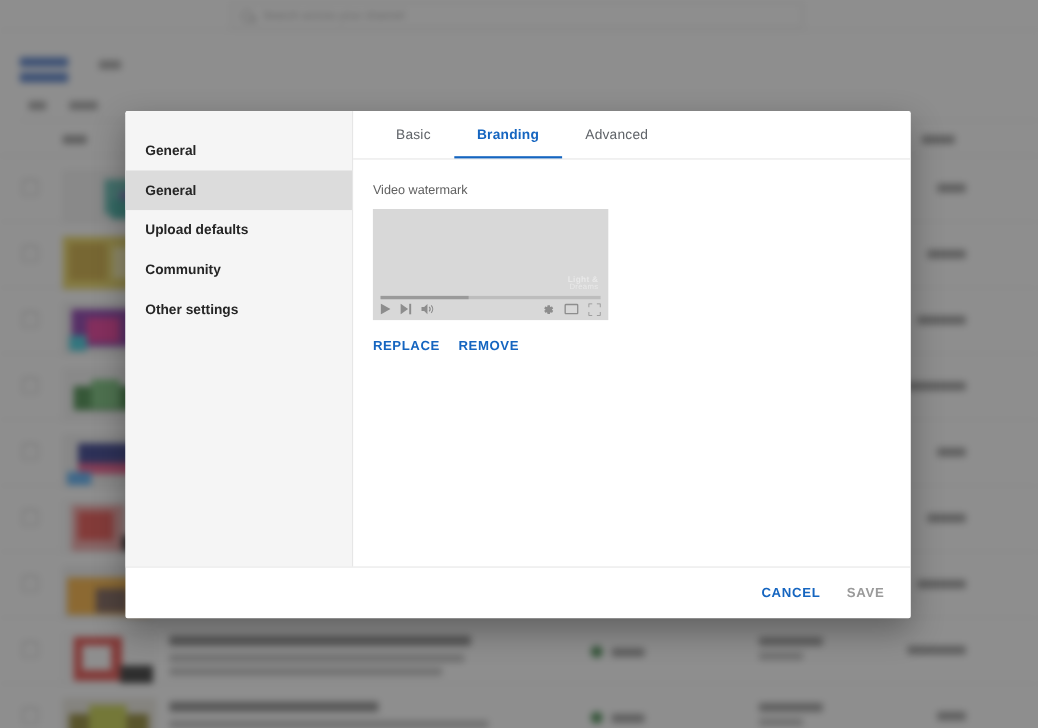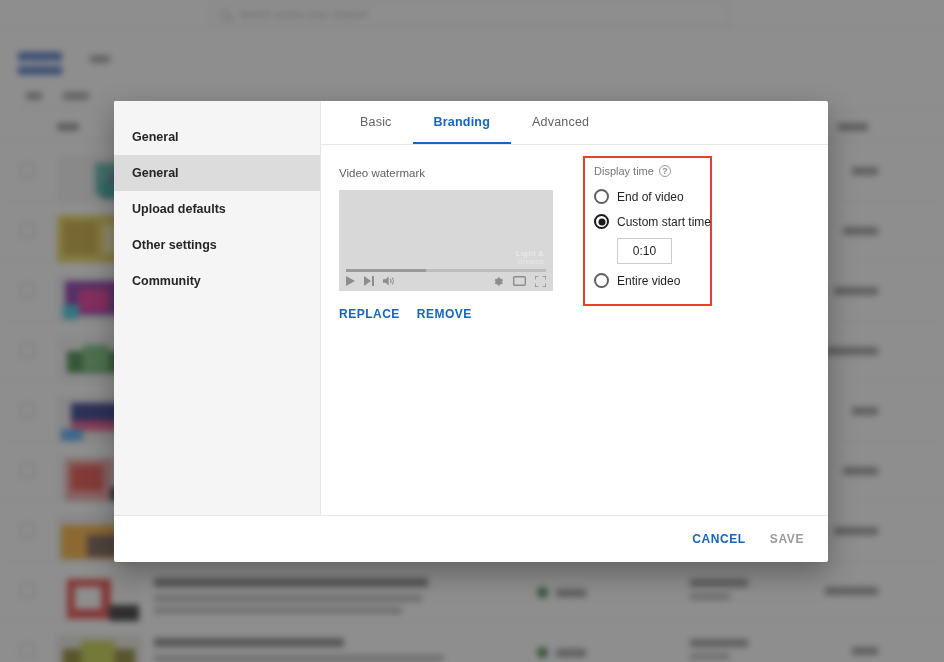--- a/index.html
+++ b/index.html
@@ -345,24 +345,24 @@
         <div class="side-item">
           <span>General</span>
         </div>
         <div class="side-item active">
           <span>General</span>
         </div>
         <div class="side-item">
           <span>Upload defaults</span>
         </div>
         <div class="side-item">
+          <span>Community</span>
+        </div>
+        <div class="side-item">
           <span>Other settings</span>
-        </div>
-        <div class="side-item">
-          <span>Community</span>
         </div>
       </div>
 
       <div class="dlg-main">
 
         <div class="tabrow">
           <div class="tab">
             <span>Basic</span>
           </div>
           <div class="tab active">
@@ -416,45 +416,20 @@
               </div>
             </div>
 
 
             <div class="actions">
               <span class="act">REPLACE</span>
               <span class="act">REMOVE</span>
             </div>
           </div>
 
-          <div class="panel-right">
-            <div class="dtbox">
-              <div class="dt-head">
-                <span class="dt-label">Display time</span>
-                <span class="qmark">?</span>
-              </div>
-
-              <div class="radio-row">
-                <span class="radio"></span>
-                <span class="radio-lbl">End of video</span>
-              </div>
-
-              <div class="radio-row">
-                <span class="radio on"></span>
-                <span class="radio-lbl">Custom start time</span>
-              </div>
-
-              <div class="timebox">0:10</div>
-
-              <div class="radio-row">
-                <span class="radio"></span>
-                <span class="radio-lbl">Entire video</span>
-              </div>
-            </div>
-          </div>
 
         </div>
       </div>
     </div>
 
     <div class="dlg-foot">
       <span class="foot-btn primary">CANCEL</span>
       <span class="foot-btn disabled">SAVE</span>
     </div>
 

